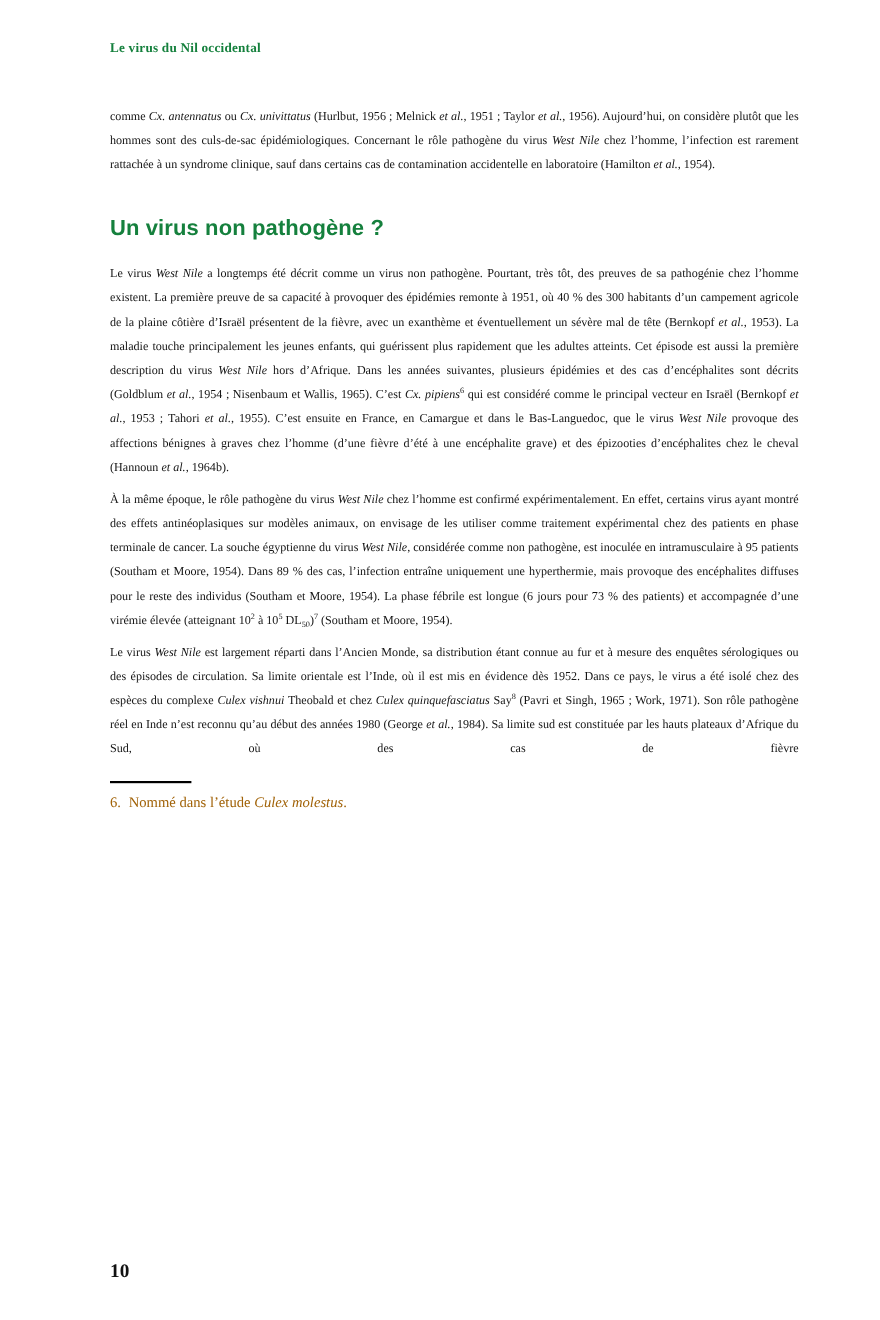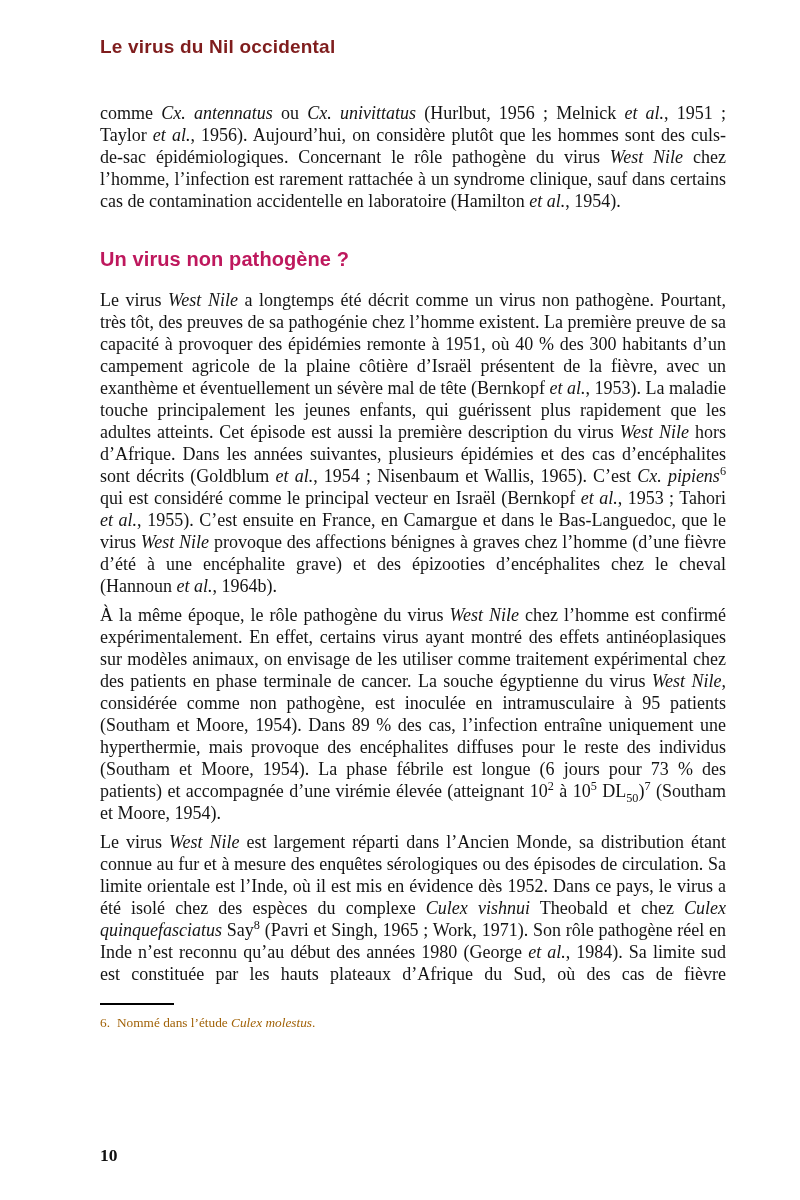--- a/index.html
+++ b/index.html
@@ -12,49 +12,49 @@
     width: 800px;
     height: 1200px;
     box-sizing: border-box;
     background: #ffffff;
     color: #111111;
     padding: 36px 74px 0 100px;
     overflow: hidden;
     font-family: "Liberation Serif", serif;
   }
   .running-header {
-    font-family: Liberation Sans, sans-serif;
+    font-family: Liberation Serif, serif;
     font-weight: bold;
-    font-size: 19px;
+    font-size: 12px;
     letter-spacing: 0.2px;
-    color: #7f1d1d;
+    color: #15803d;
   }
   .page-content {
     margin-top: 44px;
   }
   .body-para {
-    font-size: 18px;
+    font-size: 11px;
     line-height: 22px;
     text-align: justify;
     margin: 4px 0 7px 0;
     color: #141414;
   }
   .body-para.justify-last {
     text-align-last: justify;
   }
   .body-para i { font-style: italic; }
   sup, sub {
     font-size: 0.68em;
     line-height: 0;
   }
   h2.section-heading {
     font-family: "Liberation Sans", sans-serif;
     font-weight: 700;
     font-size: 20px;
-    color: #be185d;
+    color: #15803d;
     margin: 36px 0 18px 0;
     letter-spacing: 0.1px;
   }
   .footnote-block {
     margin-top: 18px;
   }
   .footnote-rule {
     width: 74px;
     border-top: 2px solid #000;
     margin: 0 0 9px 0;

